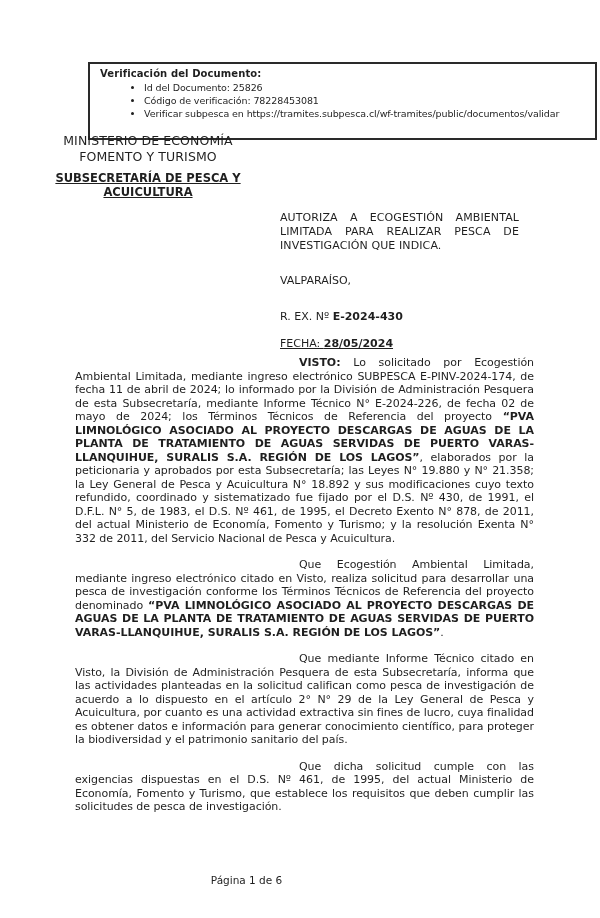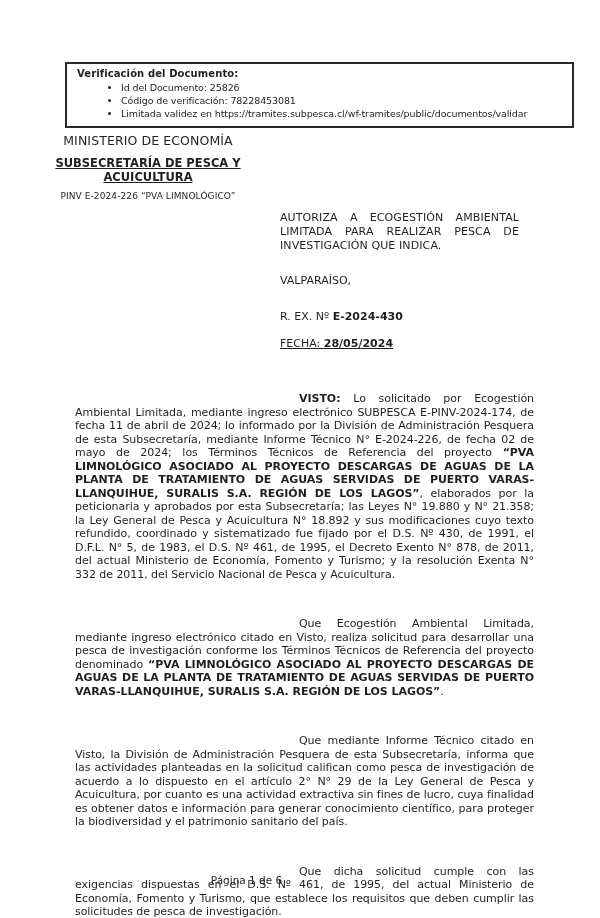--- a/index.html
+++ b/index.html
@@ -11,25 +11,25 @@
     background: #ffffff;
     color: #1f1f1f;
     font-family: "DejaVu Sans", "Liberation Sans", sans-serif;
     overflow: hidden;
   }
   .b { font-weight: bold; }
 
   
   .verify-box {
     position: absolute;
-    left: 65px; top: 62px;
+    left: 88px; top: 62px;
     width: 509px;
     box-sizing: border-box;
     border: 2px solid #2a2a2a;
-    padding: 4px 4px 6px 10px;
+    padding: 4px 4px 18px 10px;
   }
   .verify-title {
     font-size: 10px;
     font-weight: bold;
     letter-spacing: 0.1px;
   }
   .verify-list {
     margin: 2px 0 0 0;
     padding: 0 0 0 44px;
     list-style: disc outside;
@@ -89,21 +89,21 @@
     left: 75px; top: 356px;
     width: 459px;
   }
   .para {
     margin: 0 0 13px 0;
     font-size: 11px;
     line-height: 13.5px;
     text-align: justify;
     letter-spacing: -0.05px;
   }
-  .indent { text-indent: 224px; margin-top: 36px; }
+  .indent { text-indent: 224px; }
   .considerando {
     margin: 1px 0 14px 218px;
     font-size: 11px;
     font-weight: bold;
     letter-spacing: 0.6px;
   }
 
   
   .footer {
     position: absolute;
@@ -116,28 +116,28 @@
 </head>
 <body>
 
 <div class="page">
 
   <div class="verify-box">
     <div class="verify-title">Verificación del Documento:</div>
     <ul class="verify-list">
       <li>Id del Documento: 25826</li>
       <li>Código de verificación: 78228453081</li>
-      <li>Limitada validez en https://tramites.subpesca.cl/wf-tramites/public/documentos/validar</li>
+      <li>Verificar subpesca en https://tramites.subpesca.cl/wf-tramites/public/documentos/validar</li>
     </ul>
   </div>
 
   <div class="letterhead">
     <div class="ministry">MINISTERIO DE ECONOMÍA</div>
+    <div class="ministry">FOMENTO Y TURISMO</div>
     <div class="subsecretaria">SUBSECRETARÍA DE PESCA Y ACUICULTURA</div>
-    <div class="doc-ref">PINV E-2024-226 “PVA LIMNOLÓGICO”</div>
   </div>
 
   <div class="res-header">
     <p class="subject">AUTORIZA A ECOGESTIÓN AMBIENTAL LIMITADA PARA REALIZAR PESCA DE INVESTIGACIÓN QUE INDICA.</p>
     <p class="city">VALPARAÍSO,</p>
     <p class="res-num"><span>R. EX. Nº </span><span class="b">E-2024-430</span></p>
     <p class="res-date"><span>FECHA: </span><span class="b">28/05/2024</span></p>
   </div>
 
   <div class="doc-body">

